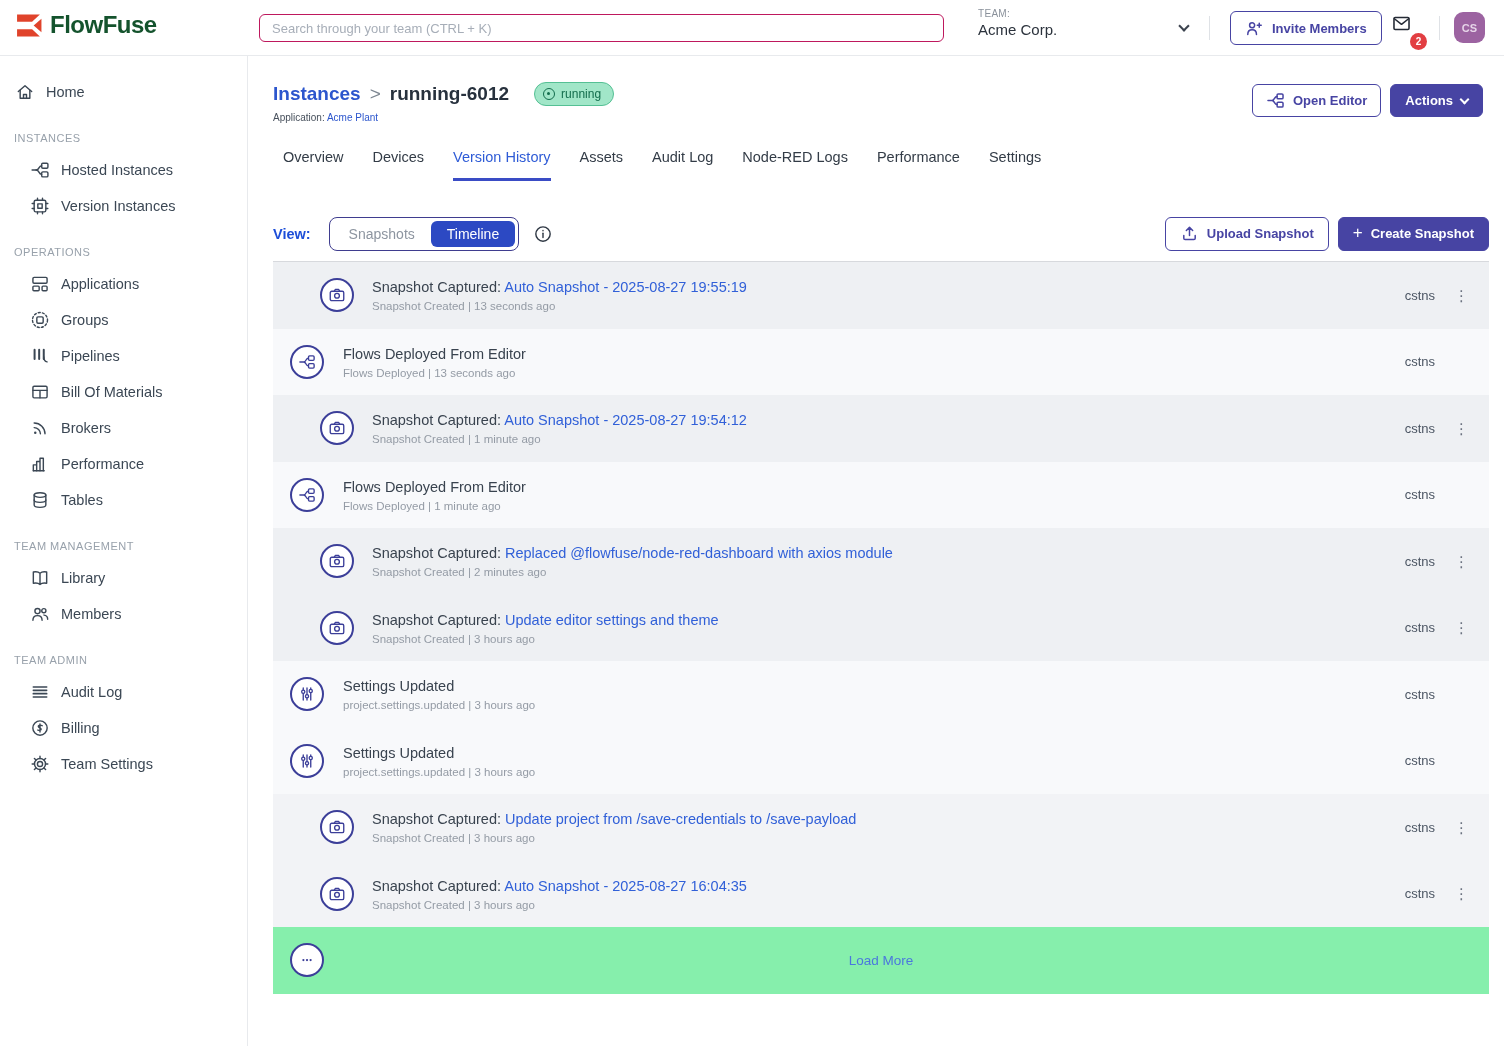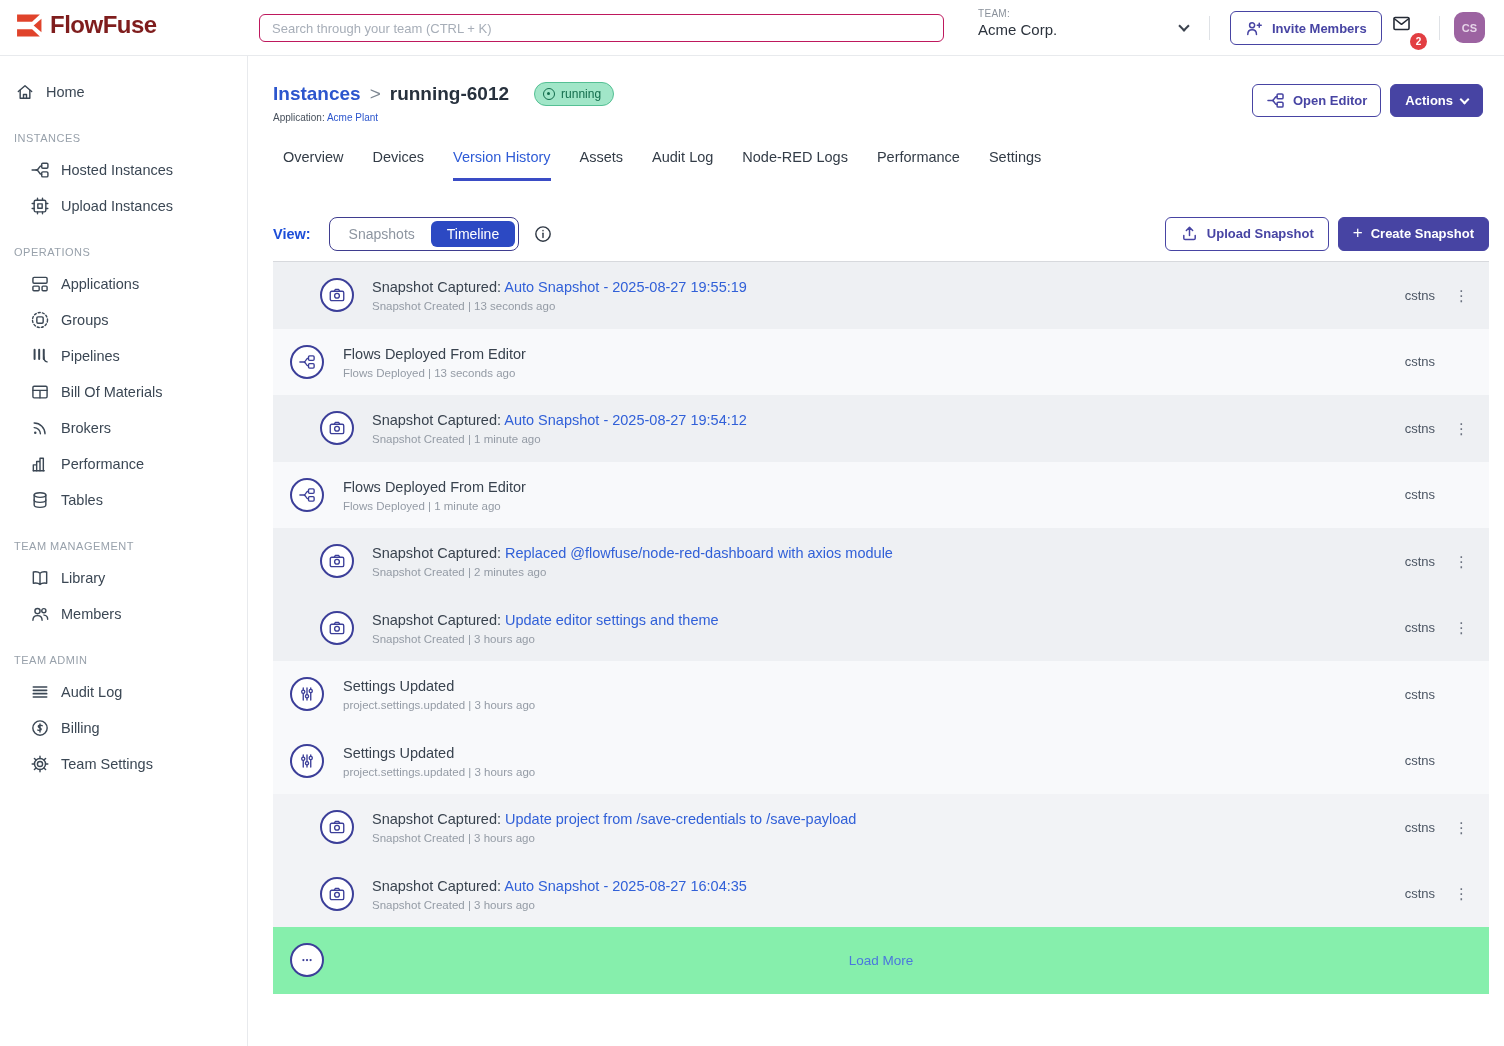--- a/index.html
+++ b/index.html
@@ -4,21 +4,21 @@
 <style>
   * { margin:0; padding:0; box-sizing:border-box; }
   html,body { width:1504px; height:1046px; overflow:hidden; background:#fff;
     font-family:"Liberation Sans","DejaVu Sans",sans-serif; color:#36404c; }
   .stage { position:relative; width:1504px; height:1046px; background:#fff; }
 
   
   .topbar { position:absolute; left:0; top:0; width:1504px; height:56px; background:#fff;
     border-bottom:1px solid #e8eaed; z-index:30; }
   .brand { position:absolute; left:16px; top:11px; display:flex; align-items:center; gap:7px; }
-  .brand-name { font-size:24px; font-weight:700; color:#7f1d1d; letter-spacing:-0.5px; }
+  .brand-name { font-size:24px; font-weight:700; color:#14532d; letter-spacing:-0.5px; }
   .search { position:absolute; left:259px; top:14px; width:685px; height:28px; border:1px solid #be185d;
     border-radius:6px; padding:0 12px; font-size:13px; color:#333; background:#fff; outline:none;
     font-family:"Liberation Sans","DejaVu Sans",sans-serif; }
   .search::placeholder { color:#a7aeb8; }
   .team { position:absolute; left:978px; top:8px; }
   .team-label { font-size:10px; color:#8a919b; letter-spacing:.3px; }
   .team-name { font-size:15px; color:#2b323c; margin-top:2px; }
   .chev { display:inline-block; width:8px; height:8px; border-right:2px solid currentColor;
     border-bottom:2px solid currentColor; transform:rotate(45deg); }
   .team-chev { position:absolute; left:1180px; top:22px; color:#3b434e; cursor:pointer; }
@@ -175,21 +175,21 @@
           <rect x="14" y="14.2" width="7.5" height="6" rx="1.4"></rect>
       </svg>
       <span>Hosted Instances</span>
     </div>
     <div class="side-item indent">
       <svg class="icn" viewBox="0 0 24 24">
         <rect x="5" y="5" width="14" height="14" rx="2"></rect>
           <rect x="9.4" y="9.4" width="5.2" height="5.2"></rect>
         <path d="M9,5 V2.6 M15,5 V2.6 M9,19 v2.4 M15,19 v2.4 M5,9 H2.6 M5,15 H2.6 M19,9 h2.4 M19,15 h2.4"></path>
       </svg>
-      <span>Upload Instances</span>
+      <span>Version Instances</span>
     </div>
 
     <div class="side-section">OPERATIONS</div>
     <div class="side-item indent">
       <svg class="icn" viewBox="0 0 24 24">
         <rect x="3.5" y="4" width="17" height="7" rx="1.4"></rect>
           <rect x="3.5" y="14.5" width="7.5" height="5.5" rx="1.2"></rect>
         <rect x="14.5" y="14.5" width="6" height="5.5" rx="1.2"></rect>
       </svg>
       <span>Applications</span>

